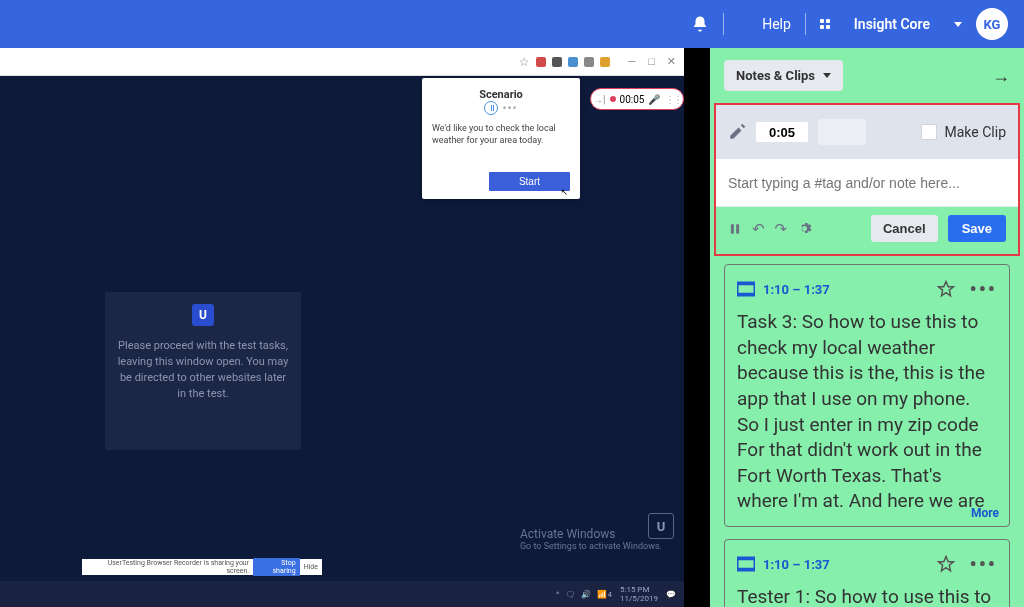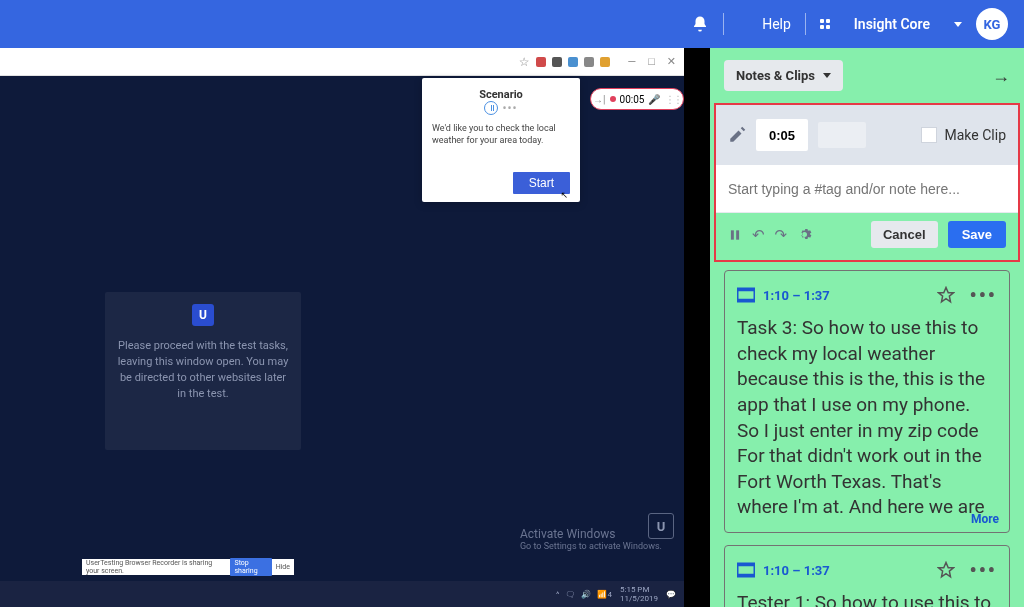--- a/index.html
+++ b/index.html
@@ -31,50 +31,50 @@
   .rec-badge .grip { color:#bbb; letter-spacing:-2px; }
 
   .popup { position:absolute; left:422px; top:30px; width:158px; background:#fff; border-radius:2px; padding:10px 10px 8px; box-shadow:0 2px 8px rgba(0,0,0,0.2); }
   .popup-head { display:flex; align-items:center; justify-content:space-between; margin-bottom:8px;flex-direction:column; }
   .popup-title { font-size:11px; font-weight:700; color:#333; }
   .popup-ctrls { display:flex; gap:4px; align-items:center; }
   .popup-ctrls .pause { width:14px; height:14px; border:1px solid #4a90e2; border-radius:50%; display:flex; align-items:center; justify-content:center; }
   .popup-ctrls .pause::before { content:''; width:1px; height:6px; background:#4a90e2; box-shadow:2px 0 0 #4a90e2; }
   .popup-ctrls .dots { color:#aaa; font-size:12px; letter-spacing:1px; }
   .popup-body { font-size:9px; color:#444; line-height:1.3; margin-bottom:26px; }
-  .popup-btn { background:#3b5fd8; color:#fff; font-size:12px; padding:4px 16px; border:none; border-radius:1px; float:right; position:relative; }
+  .popup-btn { background:#3b5fd8; color:#fff; font-size:10px; padding:4px 30px; border:none; border-radius:1px; float:right; position:relative; }
   .popup-btn::after { content:'↖'; position:absolute; right:2px; bottom:-6px; color:#000; font-size:9px; }
 
   .center-card { position:absolute; left:105px; top:244px; width:196px; height:158px; background:rgba(255,255,255,0.06); border-radius:2px; display:flex; flex-direction:column; align-items:center; padding:12px; text-align:center; }
   .center-card .ulogo { width:22px; height:22px; background:#2a4dd0; border-radius:3px; color:#fff; display:flex; align-items:center;justify-content:center; font-size:12px; font-weight:700; margin-bottom:12px; }
   .center-card .msg { font-size:11px; color:#8b95b0; line-height:1.45; }
 
   .activate { position:absolute; right:48px; bottom:56px; text-align:left; color:#6a7491; }
   .activate .t1 { font-size:12px; }
   .activate .t2 { font-size:9px; }
 
   .square-logo { position:absolute; right:36px; bottom:68px; width:26px; height:26px; border:1px solid #5a6582; border-radius:3px; color:#8b95b0; display:flex;align-items:center;justify-content:center; font-size:13px; font-weight:700; }
 
-  .share-bar { position:absolute; left:82px; bottom:32px; width:212px; height:16px; background:#fff; display:flex; align-items:center; font-size:7px; color:#555; padding:0 4px; gap:4px; }
+  .share-bar { position:absolute; left:82px; bottom:32px; width:240px; height:16px; background:#fff; display:flex; align-items:center; font-size:7px; color:#555; padding:0 4px; gap:4px;text-align:right; }
   .share-bar .stop { background:#3b70e2; color:#fff; padding:1px 4px; border-radius:1px; }
 
   .taskbar { position:absolute; left:0; bottom:0; width:684px; height:26px; background:#1a2342; display:flex; align-items:center; justify-content:flex-end; padding:0 8px; gap:8px; color:#9ba5c2; font-size:8px; }
   .taskbar .tray { display:flex; gap:6px; }
 
   
   .sidebar { flex:1; height:100%; background:#86efac; position:relative; display:flex; flex-direction:column; }
   .sb-head { display:flex; align-items:center; padding:12px 14px; gap:10px; }
   .notes-chip { background:#e6e9ed; border-radius:4px; padding:8px 12px; display:flex; align-items:center; gap:8px; font-size:13px; font-weight:700; color:#333; }
   .notes-chip .caret2 { width:0;height:0;border-left:4px solid transparent;border-right:4px solid transparent;border-top:5px solid #333; }
   .collapse-arrow { margin-left:auto; font-size:18px; color:#333; }
 
   .editor-frame { border:2px solid #e63946; margin:0 4px 8px; }
   .editor-top { background:#dfe4ec; padding:14px 12px; display:flex; align-items:center; gap:10px; }
   .compose-icon { color:#6a7185; }
-  .time-input { background:#fff; border:none; width:52px; height:32px; text-align:center; font-size:13px; font-weight:600; border-radius:2px; }
+  .time-input { background:#fff; border:none; width:52px; height:20px; text-align:center; font-size:13px; font-weight:600; border-radius:2px; }
   .time-dash { width:48px; height:26px; background:#ebeef3; border-radius:2px; }
   .makeclip { margin-left:auto; display:flex; align-items:center; gap:8px; font-size:14px; color:#333; }
   .makeclip .chk { width:16px; height:16px; background:#fff; border:1px solid #cfd4dd; }
   .editor-mid { background:#fff; padding:14px 12px; }
   .editor-mid input { border:none; width:100%; font-size:14px; color:#888; outline:none; }
   .editor-bot { display:flex; align-items:center; padding:8px 12px 12px; border-top:1px solid #e7eaef; gap:10px; }
   .editor-bot .ctrl { color:#6a7185; font-size:15px; display:flex; align-items:center; }
   .editor-bot .spacer { flex:1; }
   .btn-cancel { background:#e6e9ed; border:none; padding:6px 12px; border-radius:3px; font-size:13px; font-weight:600; color:#333; }
   .btn-save { background:#2a6ef0; color:#fff; border:none; padding:6px 14px; border-radius:3px; font-size:13px; font-weight:600; }

